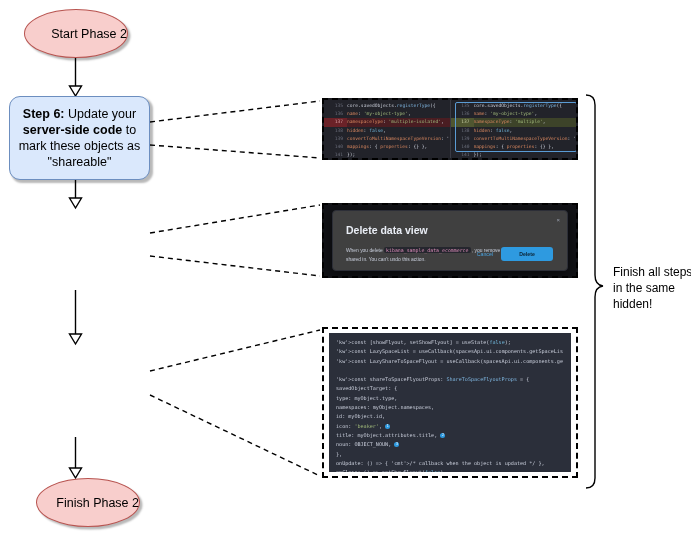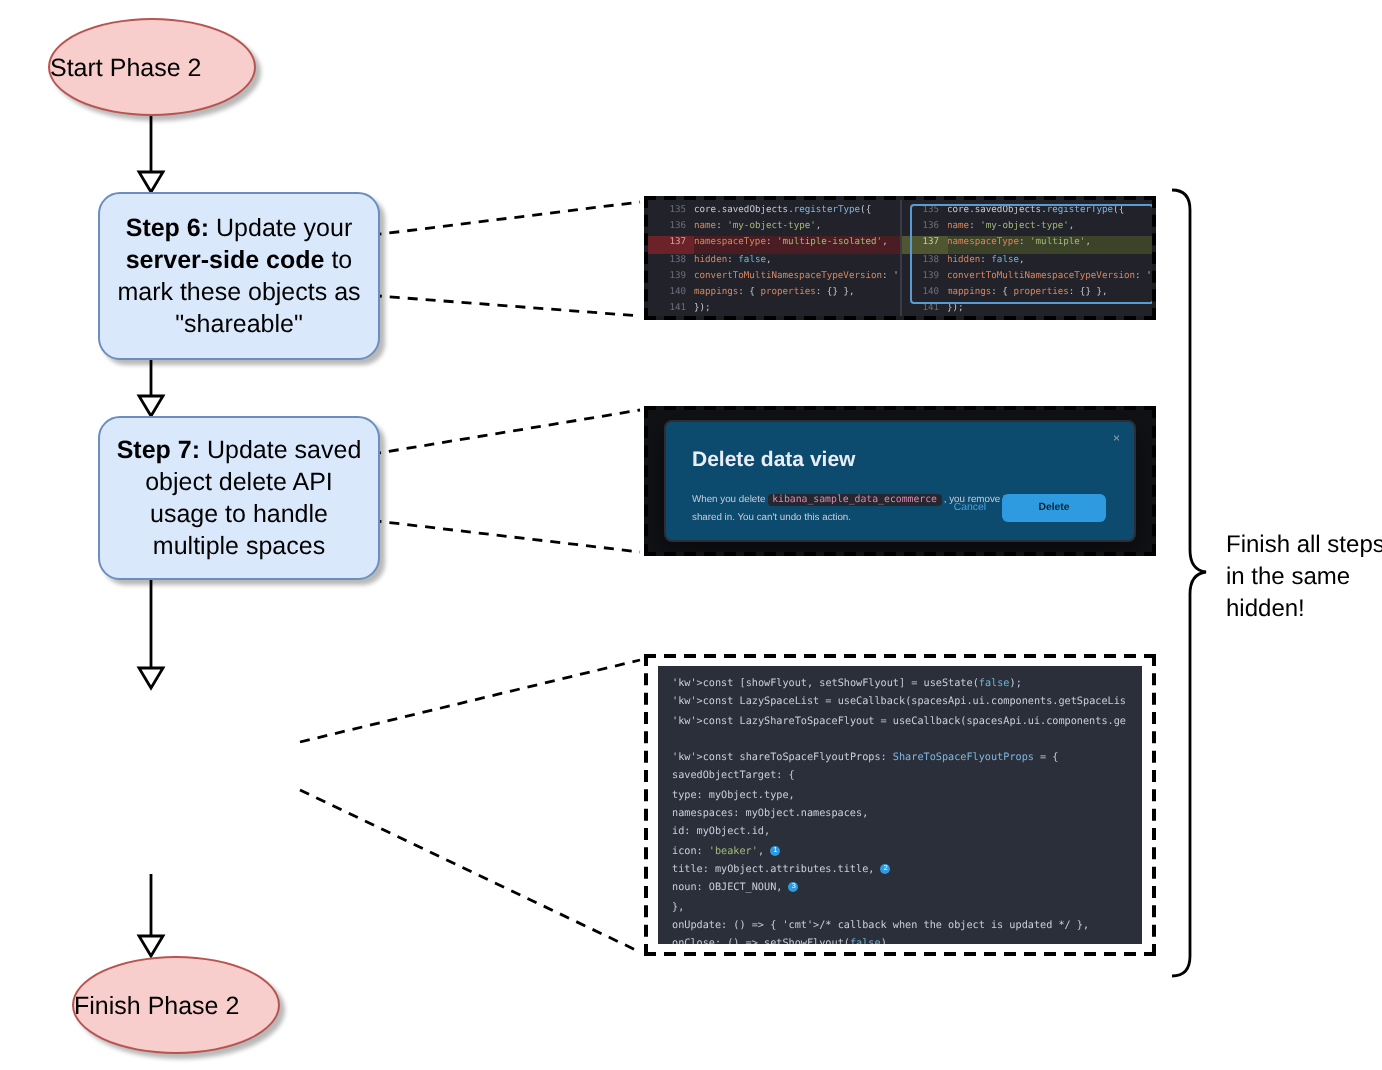--- a/index.html
+++ b/index.html
@@ -2,25 +2,25 @@
 <html><head>
 <meta charset="utf-8">
 <style>
   html,body{margin:0;padding:0;background:#ffffff;}
   body{width:691px;height:535px;position:relative;overflow:hidden;
        font-family:"Liberation Sans",sans-serif;color:#000;}
   #stage{position:absolute;left:0;top:0;width:691px;height:535px;}
 
   
   .node{position:absolute;box-sizing:border-box;display:flex;align-items:center;
-        justify-content:flex-start;text-align:center;line-height:1.28;}
+        justify-content:flex-end;text-align:center;line-height:1.28;}
   .terminator{background:#f8cecc;border:1.4px solid #b85450;border-radius:50%;
         font-size:12.5px;box-shadow:2.5px 2.5px 2px rgba(0,0,0,.28);}
   .process{background:#dae8fc;border:1.4px solid #6c8ebf;border-radius:11px;
-        font-size:12.5px;box-shadow:2.5px 2.5px 2px rgba(0,0,0,.28);padding:2px 4px;margin-left:40px;}
+        font-size:12.5px;box-shadow:2.5px 2.5px 2px rgba(0,0,0,.28);padding:2px 4px;}
   .node b{font-weight:bold;}
 
   
   .leader{position:absolute;left:0;top:0;width:691px;height:535px;pointer-events:none;}
 
   
   .shot{position:absolute;box-sizing:border-box;border:2.5px dashed #000;
         background:#1d1e24;overflow:hidden;}
 
   
@@ -33,21 +33,21 @@
   .crow .ct{flex:1 1 auto;overflow:hidden;text-overflow:clip;color:#c5c9d4;}
   .crow.del{background:#4a1d22;}
   .crow.del .ln{background:#6b2228;color:#d9a1a4;}
   .crow.add{background:#3d4329;}
   .crow.add .ln{background:#4f5630;color:#c3cba0;} .str{color:#a0b97a;} .prop{color:#d9875f;}
   .bool{color:#6fb4d8;} .fn{color:#7fb6e0;}
   .boxoutline{position:absolute;border:1px solid #5a9bd4;border-radius:2px;
         pointer-events:none;}
 
   
-  .dlg{position:absolute;background:#0c4a6e;border:1px solid #2c2e37;border-radius:4px;
+  .dlg{position:absolute;background:#404040;border:1px solid #2c2e37;border-radius:4px;
        box-shadow:0 4px 14px rgba(0,0,0,.55);}
   .dlg-title{color:#e9edf5;font-size:10.5px;font-weight:bold;
         font-family:"Liberation Sans",sans-serif;}
   .dlg-body{color:#c8cedb;font-size:4.9px;line-height:1.85;}
   .code-chip{font-family:"DejaVu Sans Mono",monospace;color:#d98bb5;
         background:#25262e;border-radius:2px;padding:0 2px;}
   .dlg-x{position:absolute;color:#9aa0ae;font-size:6px;line-height:1;}
   .btn-cancel{position:absolute;color:#4aa3df;font-size:5.2px;}
   .btn-delete{position:absolute;background:#2e9ae0;color:#0b2435;font-size:5.2px;
         border-radius:3px;display:flex;align-items:center;justify-content:center;
@@ -100,25 +100,20 @@
   <div class="node terminator" style="left:24px;top:9px;width:104px;height:49px;">
     <span>Start Phase 2</span>
   </div>
 
   <div class="node process" style="left:9px;top:96px;width:141px;height:84px;">
     <div>
       <b>Step 6:</b><span> Update your </span><b>server-side code</b><span> to mark these objects as "shareable"</span>
     </div>
   </div>
 
-  <div class="node process" style="left:9px;top:208px;width:141px;height:82px;">
-    <div>
-      <b>Step 7:</b><span> Update saved object delete API usage to handle multiple spaces</span>
-    </div>
-  </div>
 
 
   <div class="node terminator" style="left:36px;top:478px;width:104px;height:49px;">
     <span>Finish Phase 2</span>
   </div>
 
   <div class="bracelabel" style="left:613px;top:265px;width:82px;">
     <div>Finish all steps</div>
     <div>in the same</div>
     <div>hidden!</div>

